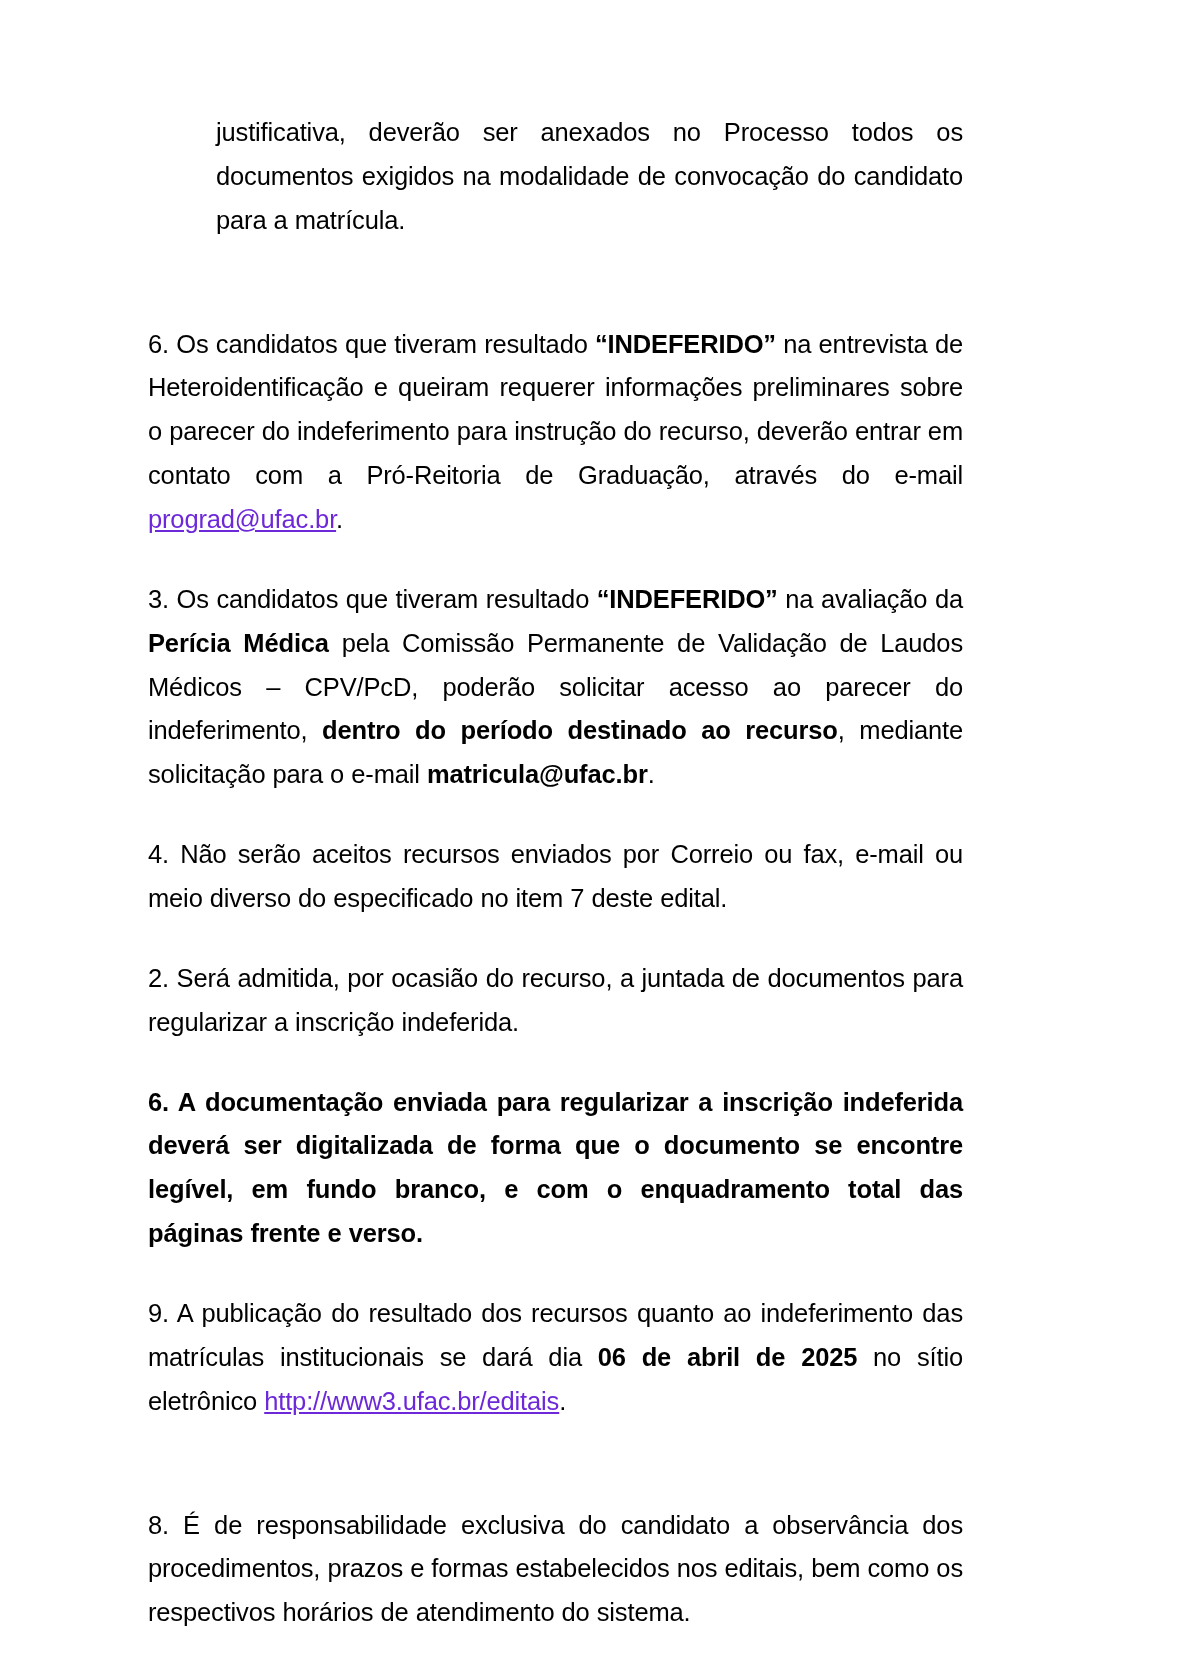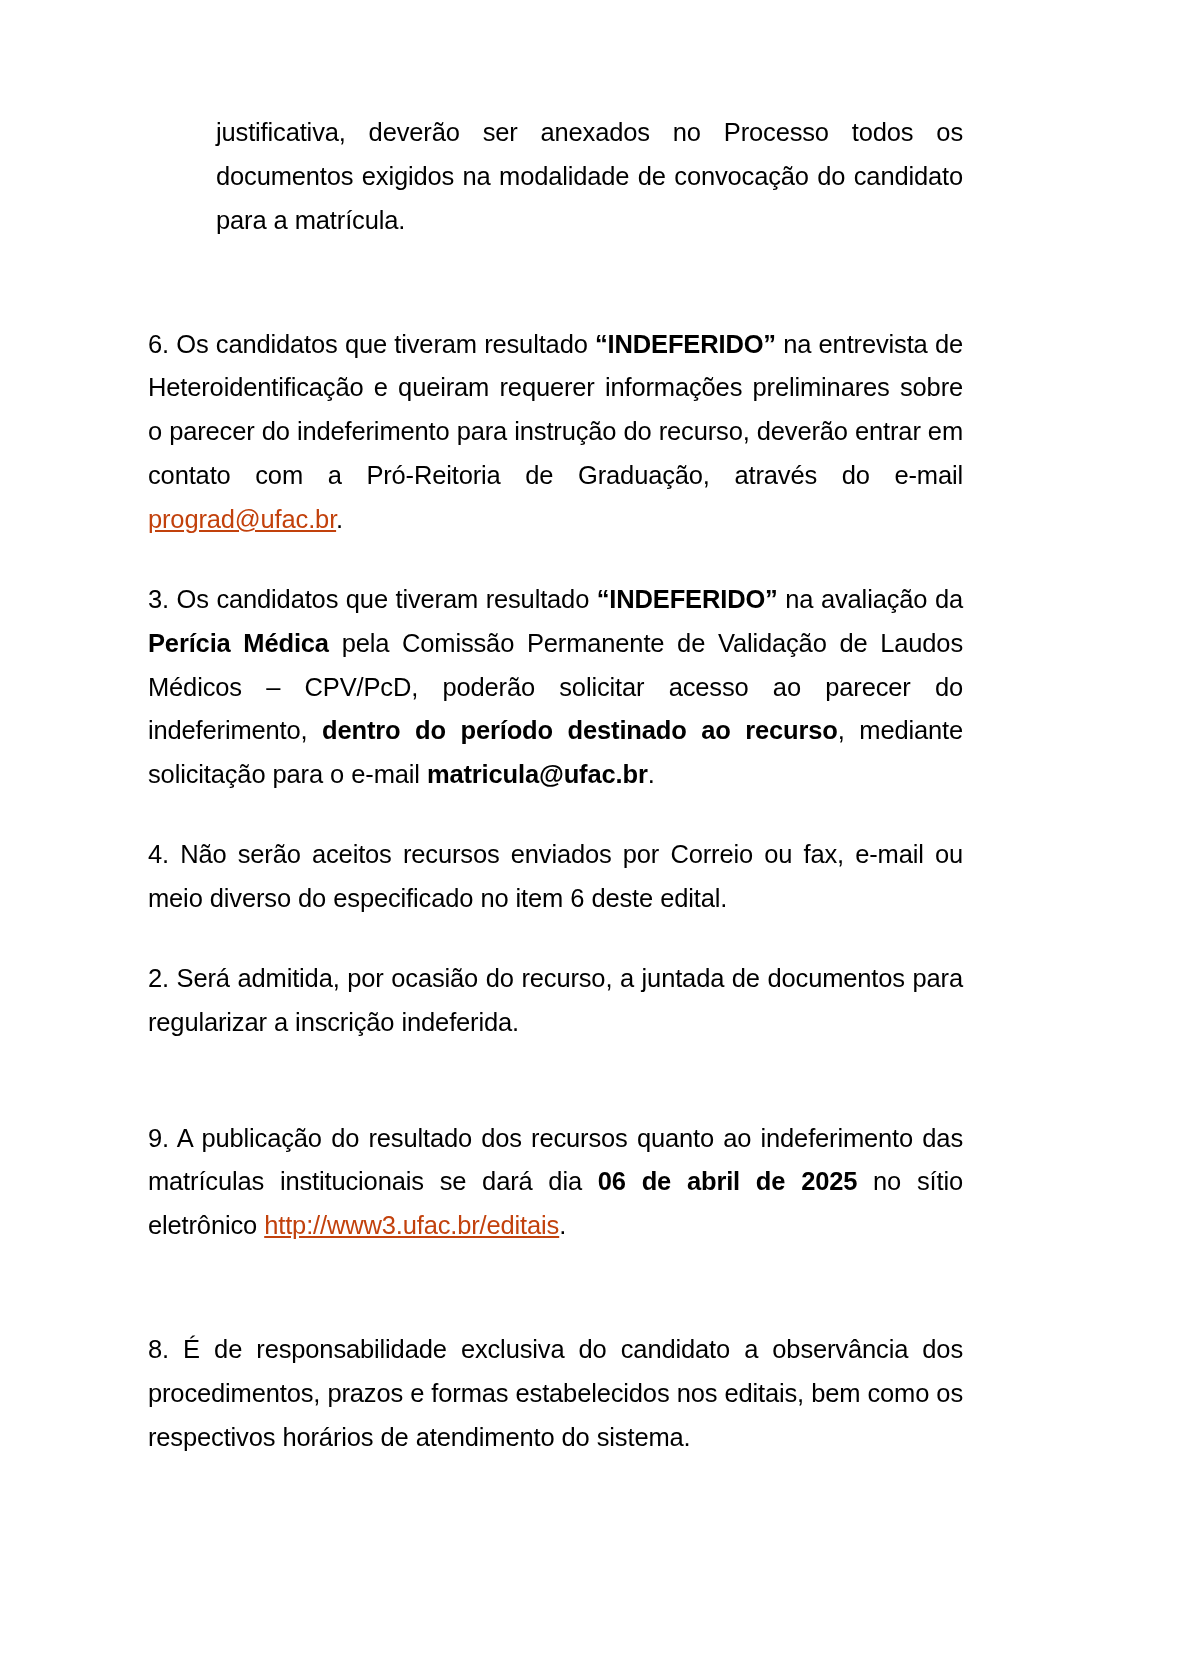--- a/index.html
+++ b/index.html
@@ -35,21 +35,21 @@
     margin: 0;
     letter-spacing: -0.15px;
     word-spacing: 0.2px;
   }
   .indented {
     text-indent: 0;
     padding-left: 68px;
   }
   .b { font-weight: bold; }
   a.link {
-    color: #c2410c;
+    color: #6d28d9;
     text-decoration: underline;
   }
   .gap-xl { height: 80px; }
   .gap-l  { height: 36px; }
   .spacer-top { height: 98px; }
 </style>
 </head>
 <body>
 
 <div class="page">
@@ -67,31 +67,34 @@
 
     <div class="gap-l"></div>
 
     <p class="body-par">
       <span>3. Os candidatos que tiveram resultado </span><span class="b">“INDEFERIDO”</span><span> na avaliação da </span><span class="b">Perícia Médica</span><span> pela Comissão Permanente de Validação de Laudos Médicos – CPV/PcD, poderão solicitar acesso ao parecer do indeferimento, </span><span class="b">dentro do período destinado ao recurso</span><span>, mediante solicitação para o e-mail </span><span class="b">matricula@ufac.br</span><span>.</span>
     </p>
 
     <div class="gap-l"></div>
 
     <p class="body-par">
-      <span>4. Não serão aceitos recursos enviados por Correio ou fax, e-mail ou meio diverso do especificado no item 6 deste edital.</span>
+      <span>4. Não serão aceitos recursos enviados por Correio ou fax, e-mail ou meio diverso do especificado no item 7 deste edital.</span>
     </p>
 
     <div class="gap-l"></div>
 
     <p class="body-par">
       <span>2. Será admitida, por ocasião do recurso, a juntada de documentos para regularizar a inscrição indeferida.</span>
     </p>
 
     <div class="gap-l"></div>
 
+    <p class="body-par">
+      <span class="b">6. A documentação enviada para regularizar a inscrição indeferida deverá ser digitalizada de forma que o documento se encontre legível, em fundo branco, e com o enquadramento total das páginas frente e verso.</span>
+    </p>
 
     <div class="gap-l"></div>
 
     <p class="body-par">
       <span>9. A publicação do resultado dos recursos quanto ao indeferimento das matrículas institucionais se dará dia </span><span class="b">06 de abril de 2025</span><span> no sítio eletrônico </span><a class="link" href="#">http://www3.ufac.br/editais</a><span>.</span>
     </p>
 
     <div class="gap-xl"></div>
 
     <p class="body-par">

